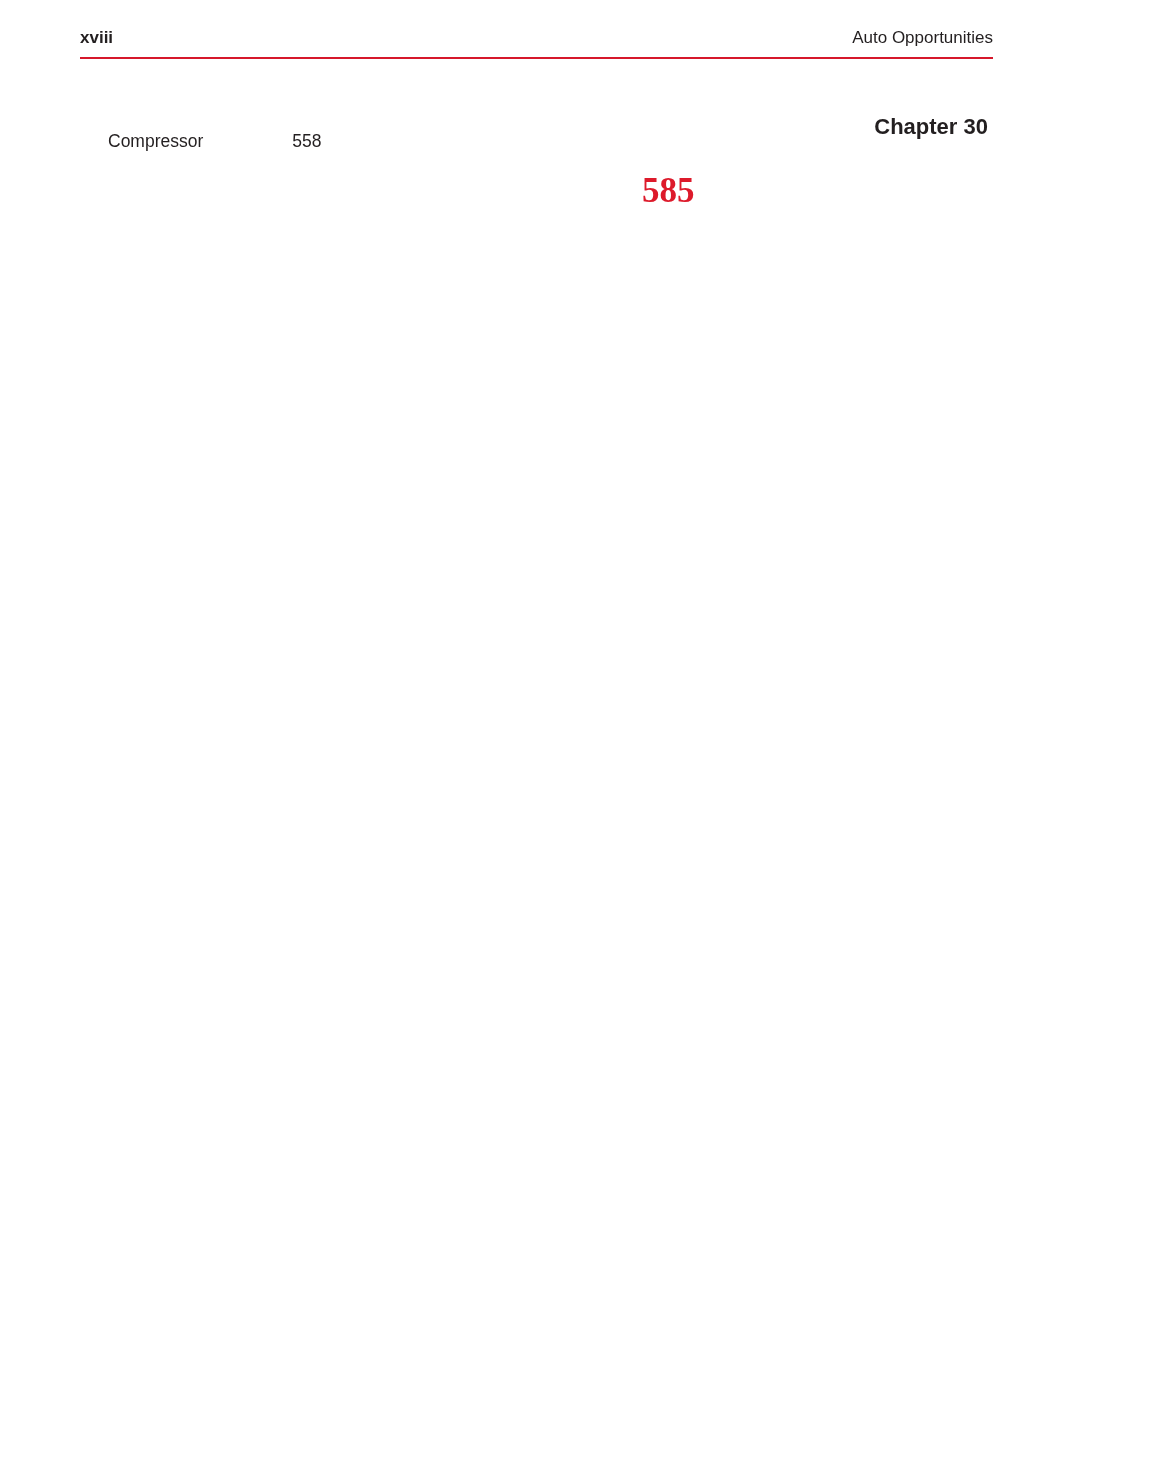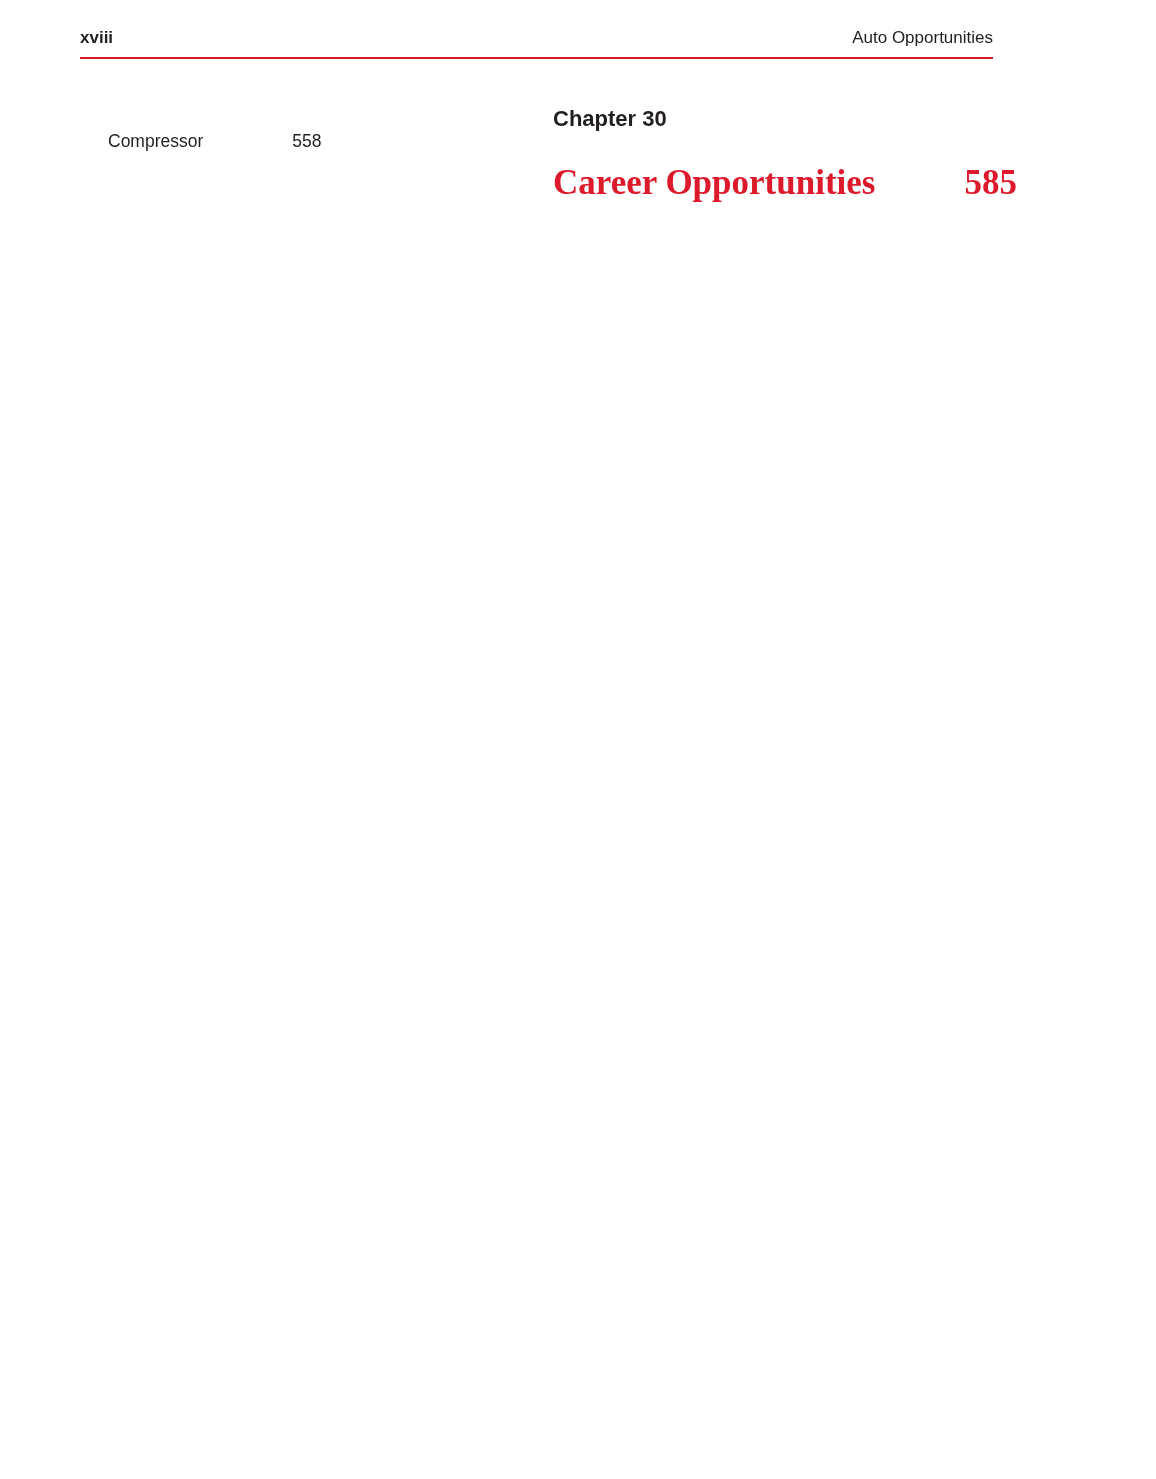--- a/index.html
+++ b/index.html
@@ -65,21 +65,21 @@
     color: var(--text-black);
   }
   
   .row-chapter {
     font-size: 22px;
     font-weight: bold;
     line-height: 27px;
     margin-top: 32px;
     color: var(--text-black);
   }
-  .col > .row-chapter:first-child { margin-top: 4px; }
+  .col > .row-chapter:first-child { margin-top: 12px; justify-content: flex-end; }
   
   .row-title {
     font-family: "Liberation Serif", serif;
     font-size: 35px;
     font-weight: bold;
     line-height: 42px;
     margin: 2px 0 13px 0;
     color: var(--accent-red);
   }
   .row-title .leader::after,
@@ -104,20 +104,19 @@
           <span class="label">Compressor</span>
           <span class="leader"></span>
           <span class="page">558</span>
         </div>
       </div>
     <div class="col col-right">
         <div class="row row-chapter">
           <span class="label">Chapter 30</span>
         </div>
         <div class="row row-title">
-          <span class="label">Career Opportunities</span>
           <span class="leader"></span>
           <span class="page">585</span>
         </div>
       </div>
   </div>
 
 </div>
 
 </body></html>

